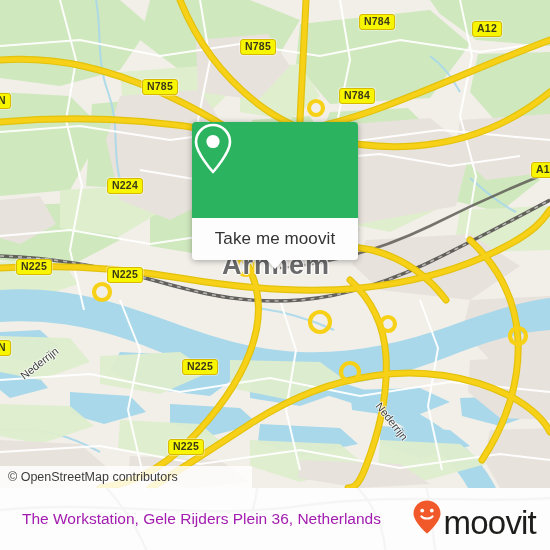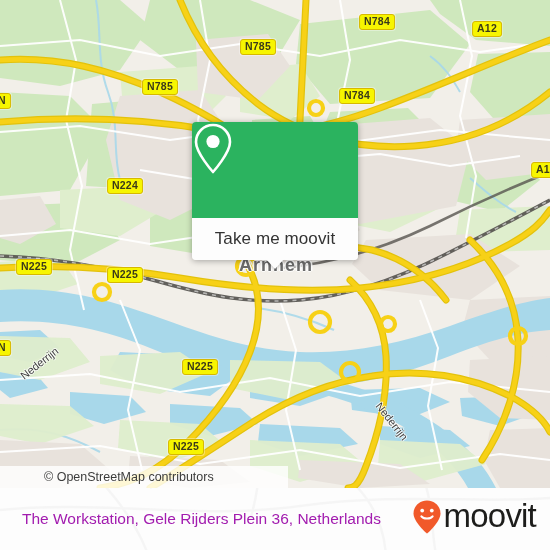--- a/index.html
+++ b/index.html
@@ -36,21 +36,21 @@
     line-height:11px;
     white-space:nowrap;
     transform:translate(-50%,-50%);
     box-shadow:0 0 0 1px rgba(255,255,255,.35);
   }
 
   .placelabel{
     position:absolute;
     transform:translate(-50%,-50%);
     color:#6b6b6b;
-    font-size:18px;
+    font-size:27px;
     font-weight:bold;
     letter-spacing:1px;
     white-space:nowrap;
     text-shadow:
        1.5px 0 0 rgba(255,255,255,.85), -1.5px 0 0 rgba(255,255,255,.85),
        0 1.5px 0 rgba(255,255,255,.85), 0 -1.5px 0 rgba(255,255,255,.85);
     text-align: center;
   }
   .riverlabel{
     position:absolute;
@@ -104,21 +104,20 @@
   }
 
   
   #attrib{
     position:absolute;
     left:0;top:466px;
     width:252px;height:22px;
     background:rgba(255,255,255,.82);
     display:flex;align-items:center;
     z-index:30;
-    padding-left:36px;
   }
   #attrib span{
     color:#3c3c3c;font-size:12.5px;
     padding-left:8px;
   }
 
   
   #footer{
     position:absolute;
     left:0;top:488px;width:550px;height:62px;
@@ -138,21 +137,21 @@
     box-sizing:border-box;
   }
   #footer-address{
     color:#a21caf;
     font-size:15.5px;
     white-space:nowrap;
     flex:0 1 auto;
   }
   #brand{
     margin-left:auto;
-    display:flex;align-items:flex-start;
+    display:flex;align-items:flex-end;
     gap:2px;
   }
   #brand-word{
     color:#1d1d1b;
     font-size:33px;
     font-weight:normal;
     letter-spacing:-0.8px;
     line-height:33px;
   }
 </style>

